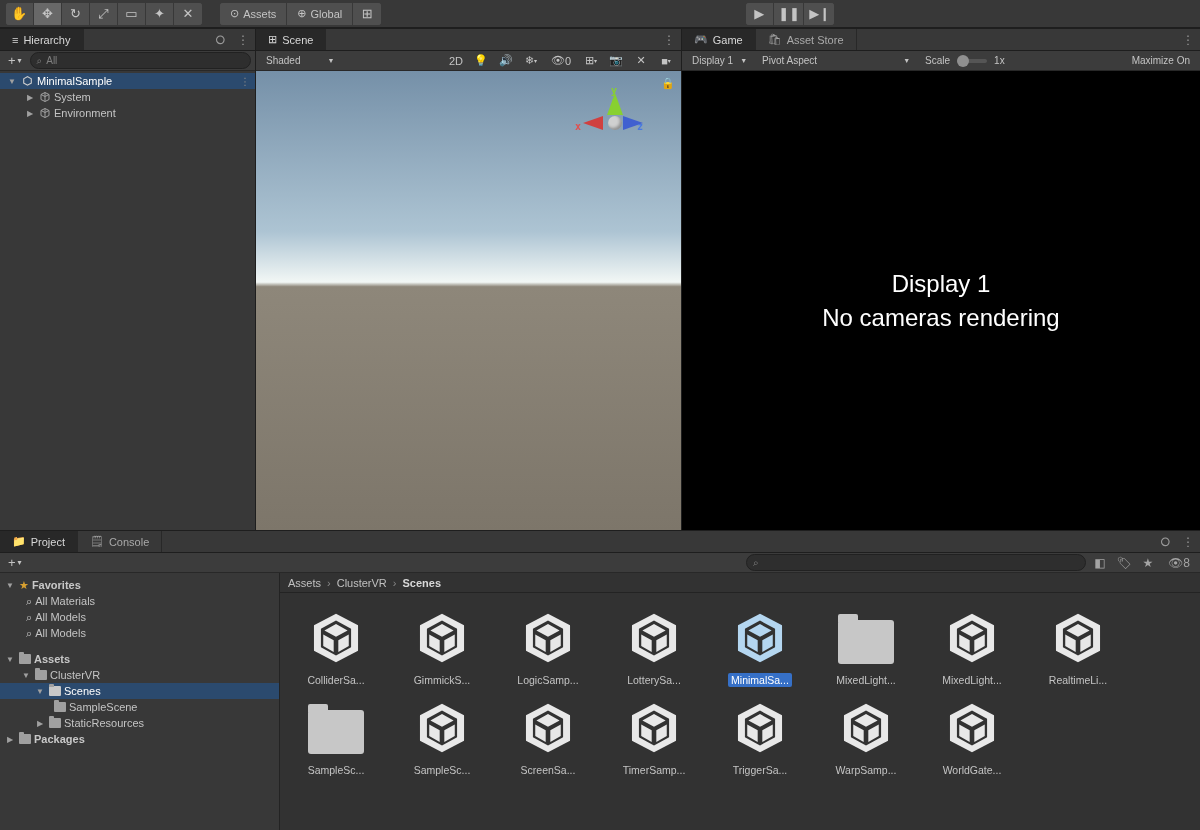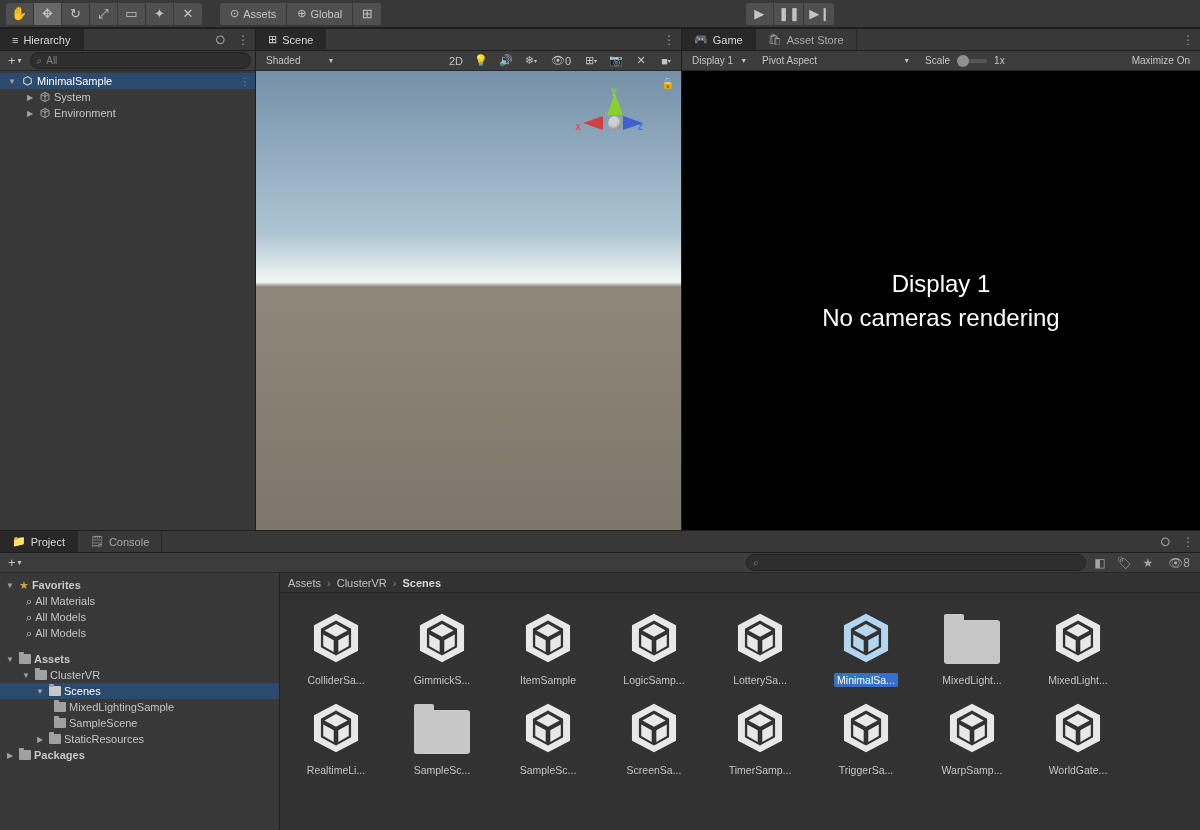--- a/index.html
+++ b/index.html
@@ -306,24 +306,20 @@
             <span class="folder-ico"></span>
             <span>ClusterVR</span>
           </div>
         <div class="tree-row selected" style="padding-left:34px">
             <span class="fold">▼</span>
             <span class="folder-ico sel"></span>
             <span>Scenes</span>
           </div>
         <div class="tree-row" style="padding-left:54px">
             <span class="folder-ico"></span>
-            <span>MixedLightingSample</span>
-          </div>
-        <div class="tree-row" style="padding-left:54px">
-            <span class="folder-ico"></span>
             <span>SampleScene</span>
           </div>
         <div class="tree-row" style="padding-left:34px">
             <span class="fold">▶</span>
             <span class="folder-ico"></span>
             <span>StaticResources</span>
           </div>
         <div class="tree-row">
             <span class="fold">▶</span>
             <span class="folder-ico"></span>
@@ -354,28 +350,20 @@
                 </svg>
               </div>
               <div class="lbl">GimmickS...</div>
             </div>
             <div class="asset">
               <div class="thumb">
                 <svg width="58" height="58" viewBox="0 0 100 100">
                   <path fill="#e8e8e8" d="M50 8 L88 28 L88 72 L50 92 L12 72 L12 28 Z M50 20 L24 34 L24 66 L50 80 L76 66 L76 34 Z M50 26 L70 37 L50 48 L30 37 Z M28 44 L46 54 L46 74 L28 64 Z M72 44 L72 64 L54 74 L54 54 Z"></path>
                 </svg>
               </div>
-              <div class="lbl">ItemSample</div>
-            </div>
-            <div class="asset">
-              <div class="thumb">
-                <svg width="58" height="58" viewBox="0 0 100 100">
-                  <path fill="#e8e8e8" d="M50 8 L88 28 L88 72 L50 92 L12 72 L12 28 Z M50 20 L24 34 L24 66 L50 80 L76 66 L76 34 Z M50 26 L70 37 L50 48 L30 37 Z M28 44 L46 54 L46 74 L28 64 Z M72 44 L72 64 L54 74 L54 54 Z"></path>
-                </svg>
-              </div>
               <div class="lbl">LogicSamp...</div>
             </div>
             <div class="asset">
               <div class="thumb">
                 <svg width="58" height="58" viewBox="0 0 100 100">
                   <path fill="#e8e8e8" d="M50 8 L88 28 L88 72 L50 92 L12 72 L12 28 Z M50 20 L24 34 L24 66 L50 80 L76 66 L76 34 Z M50 26 L70 37 L50 48 L30 37 Z M28 44 L46 54 L46 74 L28 64 Z M72 44 L72 64 L54 74 L54 54 Z"></path>
                 </svg>
               </div>
               <div class="lbl">LotterySa...</div>
             </div>

